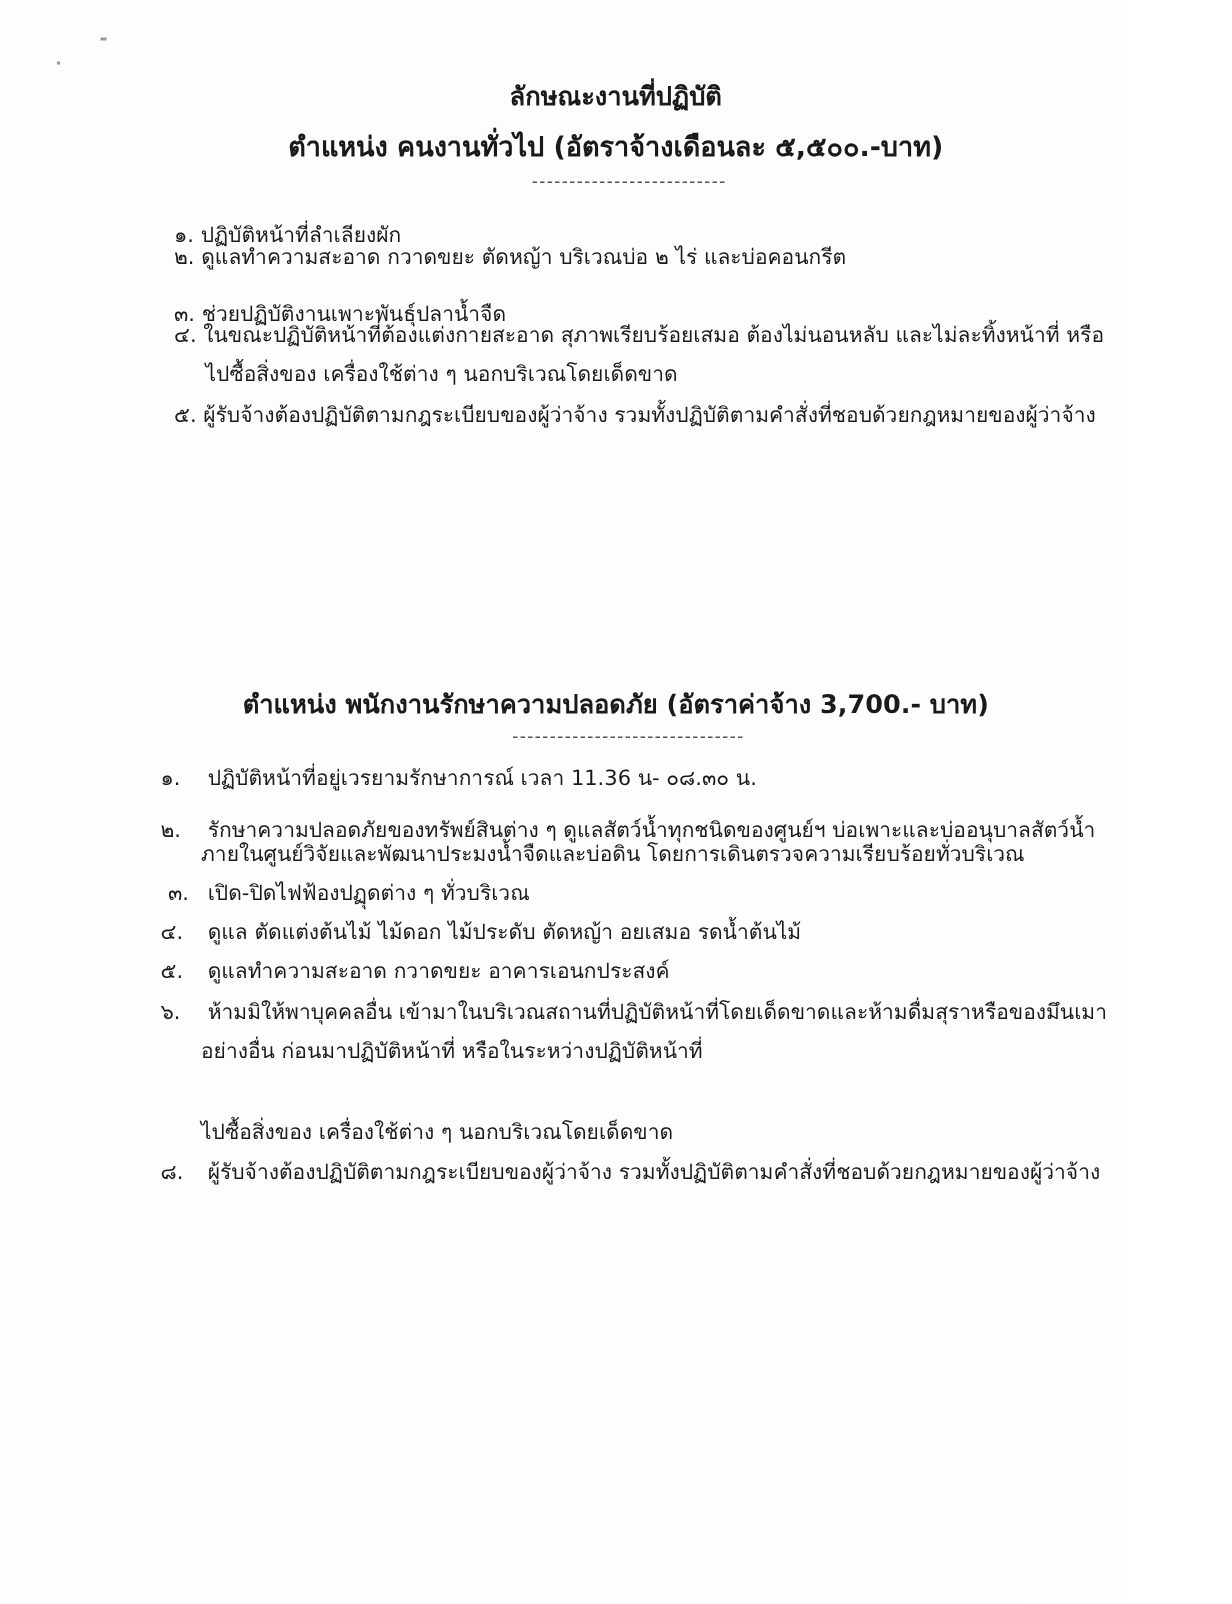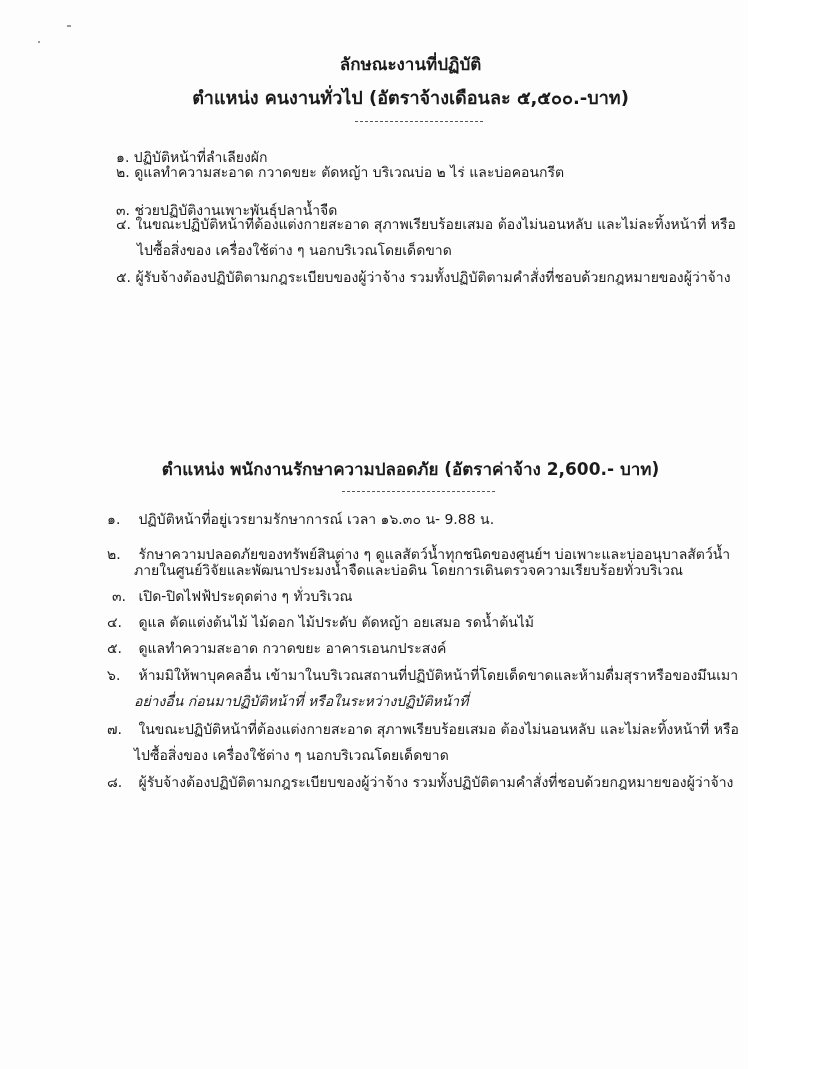--- a/index.html
+++ b/index.html
@@ -40,56 +40,52 @@
     <span>ในขณะปฏิบัติหน้าที่ต้องแต่งกายสะอาด สุภาพเรียบร้อยเสมอ ต้องไม่นอนหลับ และไม่ละทิ้งหน้าที่ หรือ</span>
   </div>
   <div class="item" style="left:137px;top:240px;">
     <span>ไปซื้อสิ่งของ เครื่องใช้ต่าง ๆ นอกบริเวณโดยเด็ดขาด</span>
   </div>
   <div class="item" style="left:116px;top:267px;">
     <span class="num">๕.</span>
     <span>ผู้รับจ้างต้องปฏิบัติตามกฎระเบียบของผู้ว่าจ้าง รวมทั้งปฏิบัติตามคำสั่งที่ชอบด้วยกฎหมายของผู้ว่าจ้าง</span>
   </div>
 
-  <div class="title" style="top: 455px; font-size: 17px;">ตำแหน่ง พนักงานรักษาความปลอดภัย (อัตราค่าจ้าง 2,600.- บาท)</div>
+  <div class="title" style="top: 455px; font-size: 17px;">ตำแหน่ง พนักงานรักษาความปลอดภัย (อัตราค่าจ้าง 3,700.- บาท)</div>
   <div class="rule" style="left:342px;top:491px;width:153px;"></div>
 
   <div class="item" style="left:107px;top:509px;">
     <span class="num" style="width:27px;">๑.</span>
-    <span>ปฏิบัติหน้าที่อยู่เวรยามรักษาการณ์ เวลา ๑๖.๓๐ น- 9.88 น.</span>
+    <span>ปฏิบัติหน้าที่อยู่เวรยามรักษาการณ์ เวลา 11.36 น- ๐๘.๓๐ น.</span>
   </div>
   <div class="item" style="left:107px;top:519px;margin-top:25px;">
     <span class="num" style="width:27px;">๒.</span>
     <span>รักษาความปลอดภัยของทรัพย์สินต่าง ๆ ดูแลสัตว์น้ำทุกชนิดของศูนย์ฯ บ่อเพาะและบ่ออนุบาลสัตว์น้ำ</span>
   </div>
   <div class="item" style="left:134px;top:560px;">
     <span>ภายในศูนย์วิจัยและพัฒนาประมงน้ำจืดและบ่อดิน โดยการเดินตรวจความเรียบร้อยทั่วบริเวณ</span>
   </div>
   <div class="item" style="left:112px;top:586px;">
     <span class="num" style="width:22px;">๓.</span>
-    <span>เปิด-ปิดไฟฟ้ประดุดต่าง ๆ ทั่วบริเวณ</span>
+    <span>เปิด-ปิดไฟฟ้องปฏุดต่าง ๆ ทั่วบริเวณ</span>
   </div>
   <div class="item" style="left:107px;top:612px;">
     <span class="num" style="width:27px;">๔.</span>
     <span>ดูแล ตัดแต่งต้นไม้ ไม้ดอก ไม้ประดับ ตัดหญ้า อยเสมอ รดน้ำต้นไม้</span>
   </div>
   <div class="item" style="left:107px;top:638px;">
     <span class="num" style="width:27px;">๕.</span>
     <span>ดูแลทำความสะอาด กวาดขยะ อาคารเอนกประสงค์</span>
   </div>
   <div class="item" style="left:107px;top:665px;">
     <span class="num" style="width:27px;">๖.</span>
     <span>ห้ามมิให้พาบุคคลอื่น เข้ามาในบริเวณสถานที่ปฏิบัติหน้าที่โดยเด็ดขาดและห้ามดื่มสุราหรือของมึนเมา</span>
   </div>
-  <div class="item" style="left:134px;top:691px;font-style:italic;">
+  <div class="item" style="left:134px;top:691px;">
     <span>อย่างอื่น ก่อนมาปฏิบัติหน้าที่ หรือในระหว่างปฏิบัติหน้าที่</span>
-  </div>
-  <div class="item" style="left:107px;top:719px;">
-    <span class="num" style="width:27px;">๗.</span>
-    <span>ในขณะปฏิบัติหน้าที่ต้องแต่งกายสะอาด สุภาพเรียบร้อยเสมอ ต้องไม่นอนหลับ และไม่ละทิ้งหน้าที่ หรือ</span>
   </div>
   <div class="item" style="left:134px;top:745px;">
     <span>ไปซื้อสิ่งของ เครื่องใช้ต่าง ๆ นอกบริเวณโดยเด็ดขาด</span>
   </div>
   <div class="item" style="left:107px;top:772px;">
     <span class="num" style="width:27px;">๘.</span>
     <span>ผู้รับจ้างต้องปฏิบัติตามกฎระเบียบของผู้ว่าจ้าง รวมทั้งปฏิบัติตามคำสั่งที่ชอบด้วยกฎหมายของผู้ว่าจ้าง</span>
   </div>
 </div>
 

